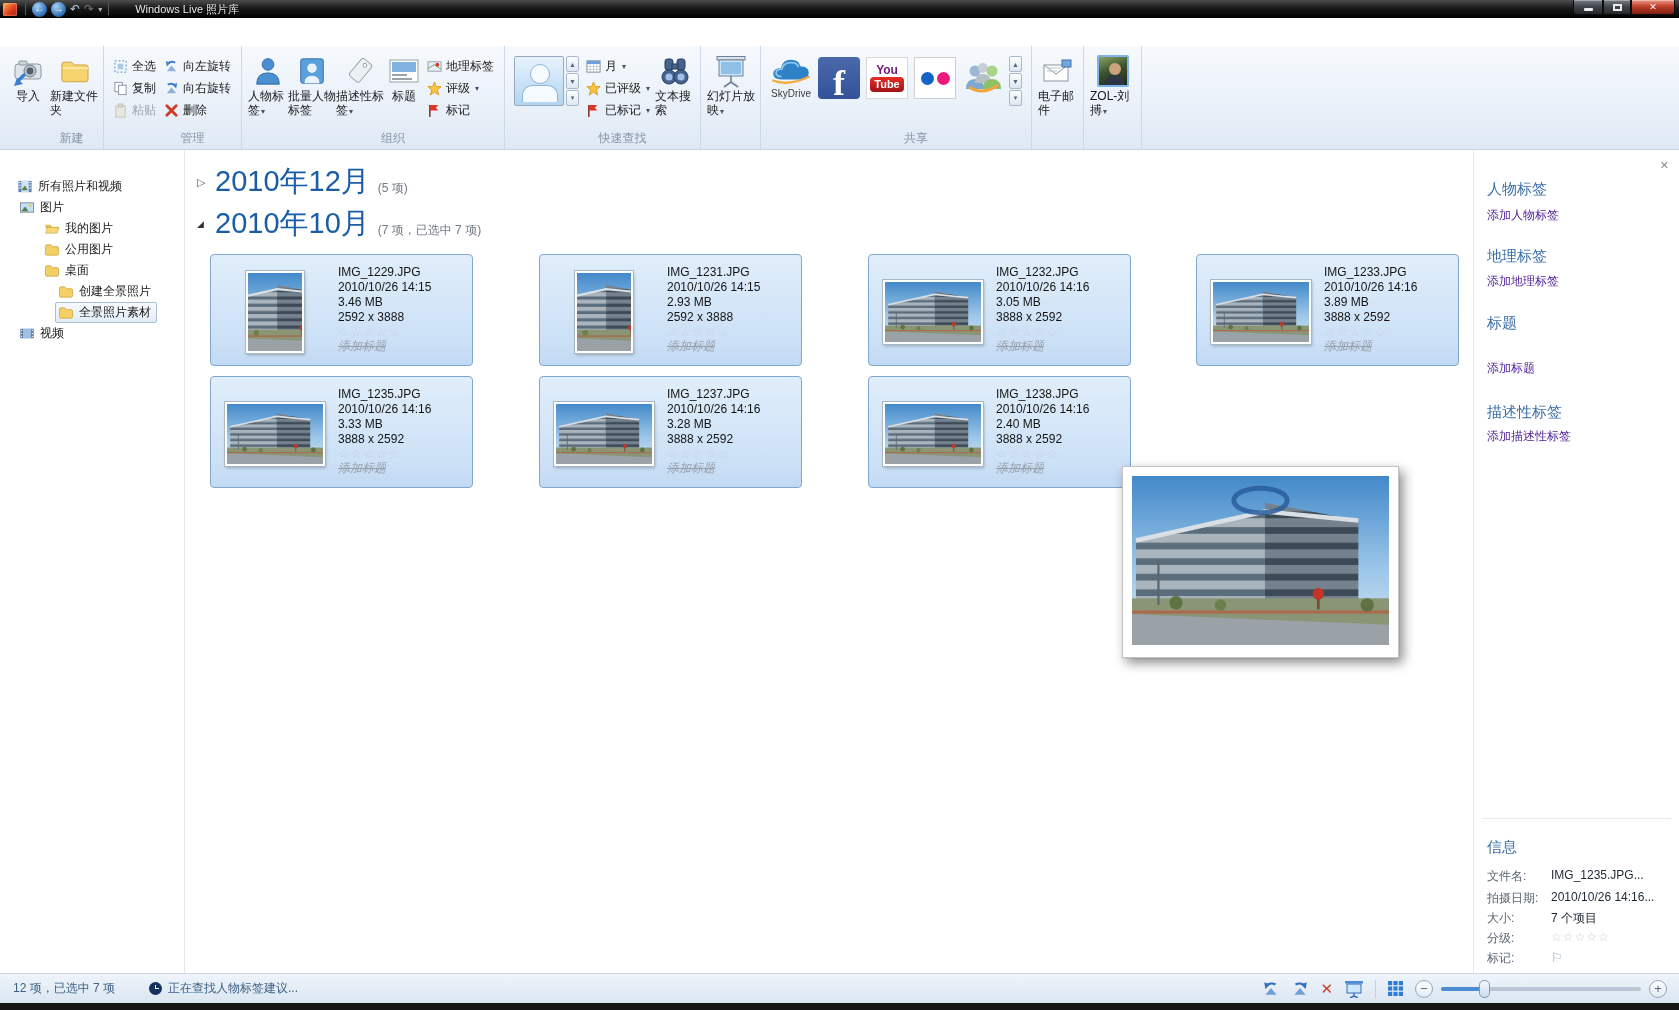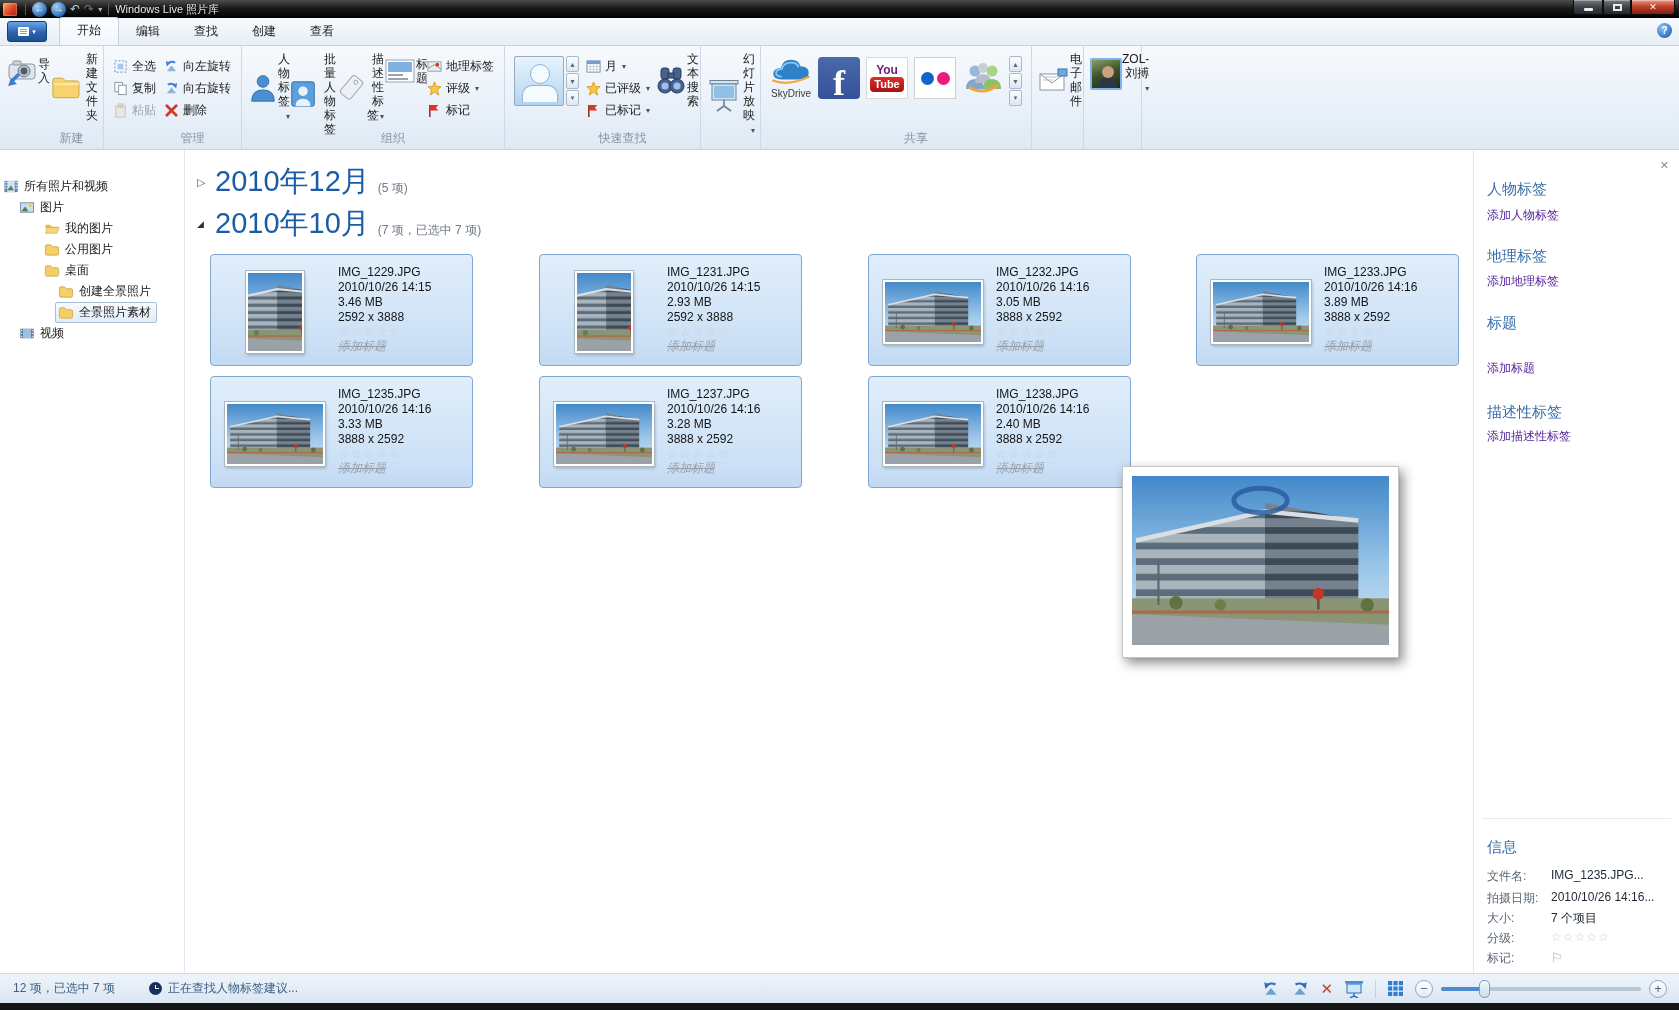--- a/index.html
+++ b/index.html
@@ -14,21 +14,21 @@
   .app-icon{width:14px;height:13px;margin:0 4px 0 3px;border-radius:2px;flex:none;
     background:linear-gradient(135deg,#ffb35c,#e2401f 55%,#9c1b0e);box-shadow:inset 0 0 2px #ffe2b8;}
   .qat{display:flex;align-items:center;height:100%;}
   .qat-sep{width:1px;height:12px;background:#5a5a5a;margin:0 4px;}
   .navbtn{width:15px;height:15px;border-radius:50%;margin:0 2px;flex:none;
     background:radial-gradient(circle at 35% 30%,#a6d0f5,#2b6cb4 70%,#173f72);
     color:#fff;display:flex;align-items:center;justify-content:center;font-size:10px;line-height:1;}
   .qat-glyph{color:#bcc9d8;font-size:12px;margin:0 2px;line-height:1;}
   .qat-glyph.dim{color:#70767d;}
   .qat-drop{font-size:8px;color:#aab6c4;margin:0 2px;}
-  .wtitle{margin-left:2px;color:#e8e8e8;text-shadow:0 1px 2px #000;white-space:nowrap;}
+  .wtitle{margin-left:22px;color:#e8e8e8;text-shadow:0 1px 2px #000;white-space:nowrap;}
   .winbtns{position:absolute;top:0;right:4px;display:flex;}
   .winbtn{height:15px;border:1px solid #0c0c0c;border-top:none;display:flex;align-items:center;justify-content:center;
     background:linear-gradient(#777c82,#3e4349 50%,#23272c);box-shadow:inset 0 1px 0 rgba(255,255,255,.35);}
   .winbtn.min{width:30px;border-radius:0 0 0 3px;}
   .winbtn.max{width:28px;}
   .winbtn.close{width:44px;border-radius:0 0 3px 0;color:#fff;font-size:9px;
     background:linear-gradient(#eb9c8a,#c1402b 45%,#7e1f10);}
   .minbar{width:9px;height:3px;background:#ececec;margin-top:5px;border-radius:1px;}
   .maxbox{width:9px;height:7px;border:2px solid #ececec;margin-top:1px;}
 
@@ -48,22 +48,22 @@
   .helpbtn{position:absolute;right:7px;top:5px;width:15px;height:15px;border-radius:50%;
     background:radial-gradient(circle at 35% 30%,#90c5f4,#2f74c0 70%,#1d4f8e);
     color:#fff;font-size:10px;font-weight:bold;display:flex;align-items:center;justify-content:center;}
 
   
   .ribbon{position:absolute;top:46px;left:0;right:0;height:104px;display:flex;
     background:linear-gradient(#f7fafd,#eaf1f9 55%,#dfe9f4);border-bottom:1px solid #c6d4e4;}
   .rgroup{position:relative;display:flex;align-items:flex-start;padding:3px 5px 16px 6px;border-right:1px solid #cdd9e7;}
   .rfill{flex:1;}
   .glabel{position:absolute;bottom:2px;left:0;right:0;text-align:center;font-size:12px;color:#8695a9;white-space:nowrap;padding-left:40px;}
-  .rbtn-lg{display:flex;align-items:center;width:50px;padding-top:3px;
-    font-size:12px;line-height:14px;color:#1a1a1a;text-align:right;}
+  .rbtn-lg{display:flex;flex-direction:column;align-items:center;width:50px;padding-top:3px;
+    font-size:12px;line-height:14px;color:#1a1a1a;text-align:left;}
   .ricon{height:37px;display:flex;align-items:center;justify-content:center;}
   .rlabel{display:inline;}
   .rarrow{font-size:8px;color:#44546a;margin-left:1px;}
   .scol{display:flex;flex-direction:column;gap:5px;padding:9px 5px 0 3px;}
   .rbtn-sm{display:flex;align-items:center;gap:4px;font-size:12px;color:#1a1a1a;height:17px;white-space:nowrap;}
   .rbtn-sm.disabled{color:#9aa6b2;}
   .qf-avatar{width:50px;height:50px;margin:7px 0 0 3px;border:1px solid #97a9bf;border-radius:2px;position:relative;flex:none;
     background:linear-gradient(#e7f3fd,#b2d4f0);}
   .qf-avatar::before{content:"";position:absolute;left:15px;top:7px;width:18px;height:18px;border-radius:50%;
     background:#f4fafe;border:1px solid #8fb4d8;}
@@ -87,21 +87,21 @@
   .dot{width:13px;height:13px;border-radius:50%;}
   .dotb{background:#1464c8;}.dotp{background:#ec1a7c;}
   .acct{width:32px;height:32px;border:2px solid #7db4ea;border-radius:2px;position:relative;overflow:hidden;
     background:linear-gradient(160deg,#8aa35f 0%,#3f5430 45%,#1e2917 100%);}
   .acct::before{content:"";position:absolute;left:10px;top:6px;width:12px;height:12px;border-radius:50%;background:#caa27b;}
   .acct::after{content:"";position:absolute;left:7px;bottom:0;width:18px;height:10px;border-radius:6px 6px 0 0;background:#2d3744;}
 
   
   .sidebar{position:absolute;left:0;top:150px;width:185px;bottom:37px;background:#fff;border-right:1px solid #e2e7ee;}
   .tree{padding-top:26px;}
-  .tree-item{display:flex;align-items:center;height:21px;font-size:12px;color:#1a1a1a;}
+  .tree-item{display:flex;align-items:center;height:21px;font-size:12px;color:#1a1a1a;padding-left:14px;}
   .tree-item.lvl1{padding-left:16px;}
   .tree-item.lvl2{padding-left:41px;}
   .tree-item.lvl3{padding-left:55px;}
   .tnode{display:flex;align-items:center;gap:5px;padding:1px 5px 1px 2px;border:1px solid transparent;border-radius:2px;white-space:nowrap;}
   .tree-item.selected .tnode{border-color:#a9bed4;background:linear-gradient(#f7fafd,#e2edf8);}
 
   
   .content{position:absolute;left:185px;top:150px;width:1288px;bottom:37px;background:#fff;overflow:hidden;}
   .ghead{position:absolute;left:12px;display:flex;align-items:center;gap:8px;}
   .ghead.g1{top:12px;}
@@ -218,34 +218,20 @@
         </div>
       <div class="winbtn max">
           <span class="maxbox"></span>
         </div>
       <div class="winbtn close">
           <span>✕</span>
         </div>
     </div>
   </div>
 
-  <div class="tabrow">
-    <div class="filebtn">
-      <span class="fbars"></span>
-      <span class="fdrop">▾</span>
-    </div>
-    <div class="tab selected">开始</div>
-    <div class="tab">编辑</div>
-    <div class="tab">查找</div>
-    <div class="tab">创建</div>
-    <div class="tab">查看</div>
-    <div class="helpbtn">
-        <span>?</span>
-      </div>
-  </div>
 
   <div class="ribbon">
 
     <div class="rgroup">
       <div class="rbtn-lg" style="width:44px">
         <span class="ricon">
             <svg width="32" height="32" viewBox="0 0 32 32">
           <rect x="3" y="9" width="26" height="15" rx="3" fill="#dfe5ea" stroke="#8d98a2"></rect>
           <rect x="7" y="6" width="8" height="4" rx="1" fill="#cdd5dc" stroke="#8d98a2"></rect>
           <circle cx="18" cy="16" r="6" fill="#b9c2ca" stroke="#6f7a84"></circle>

